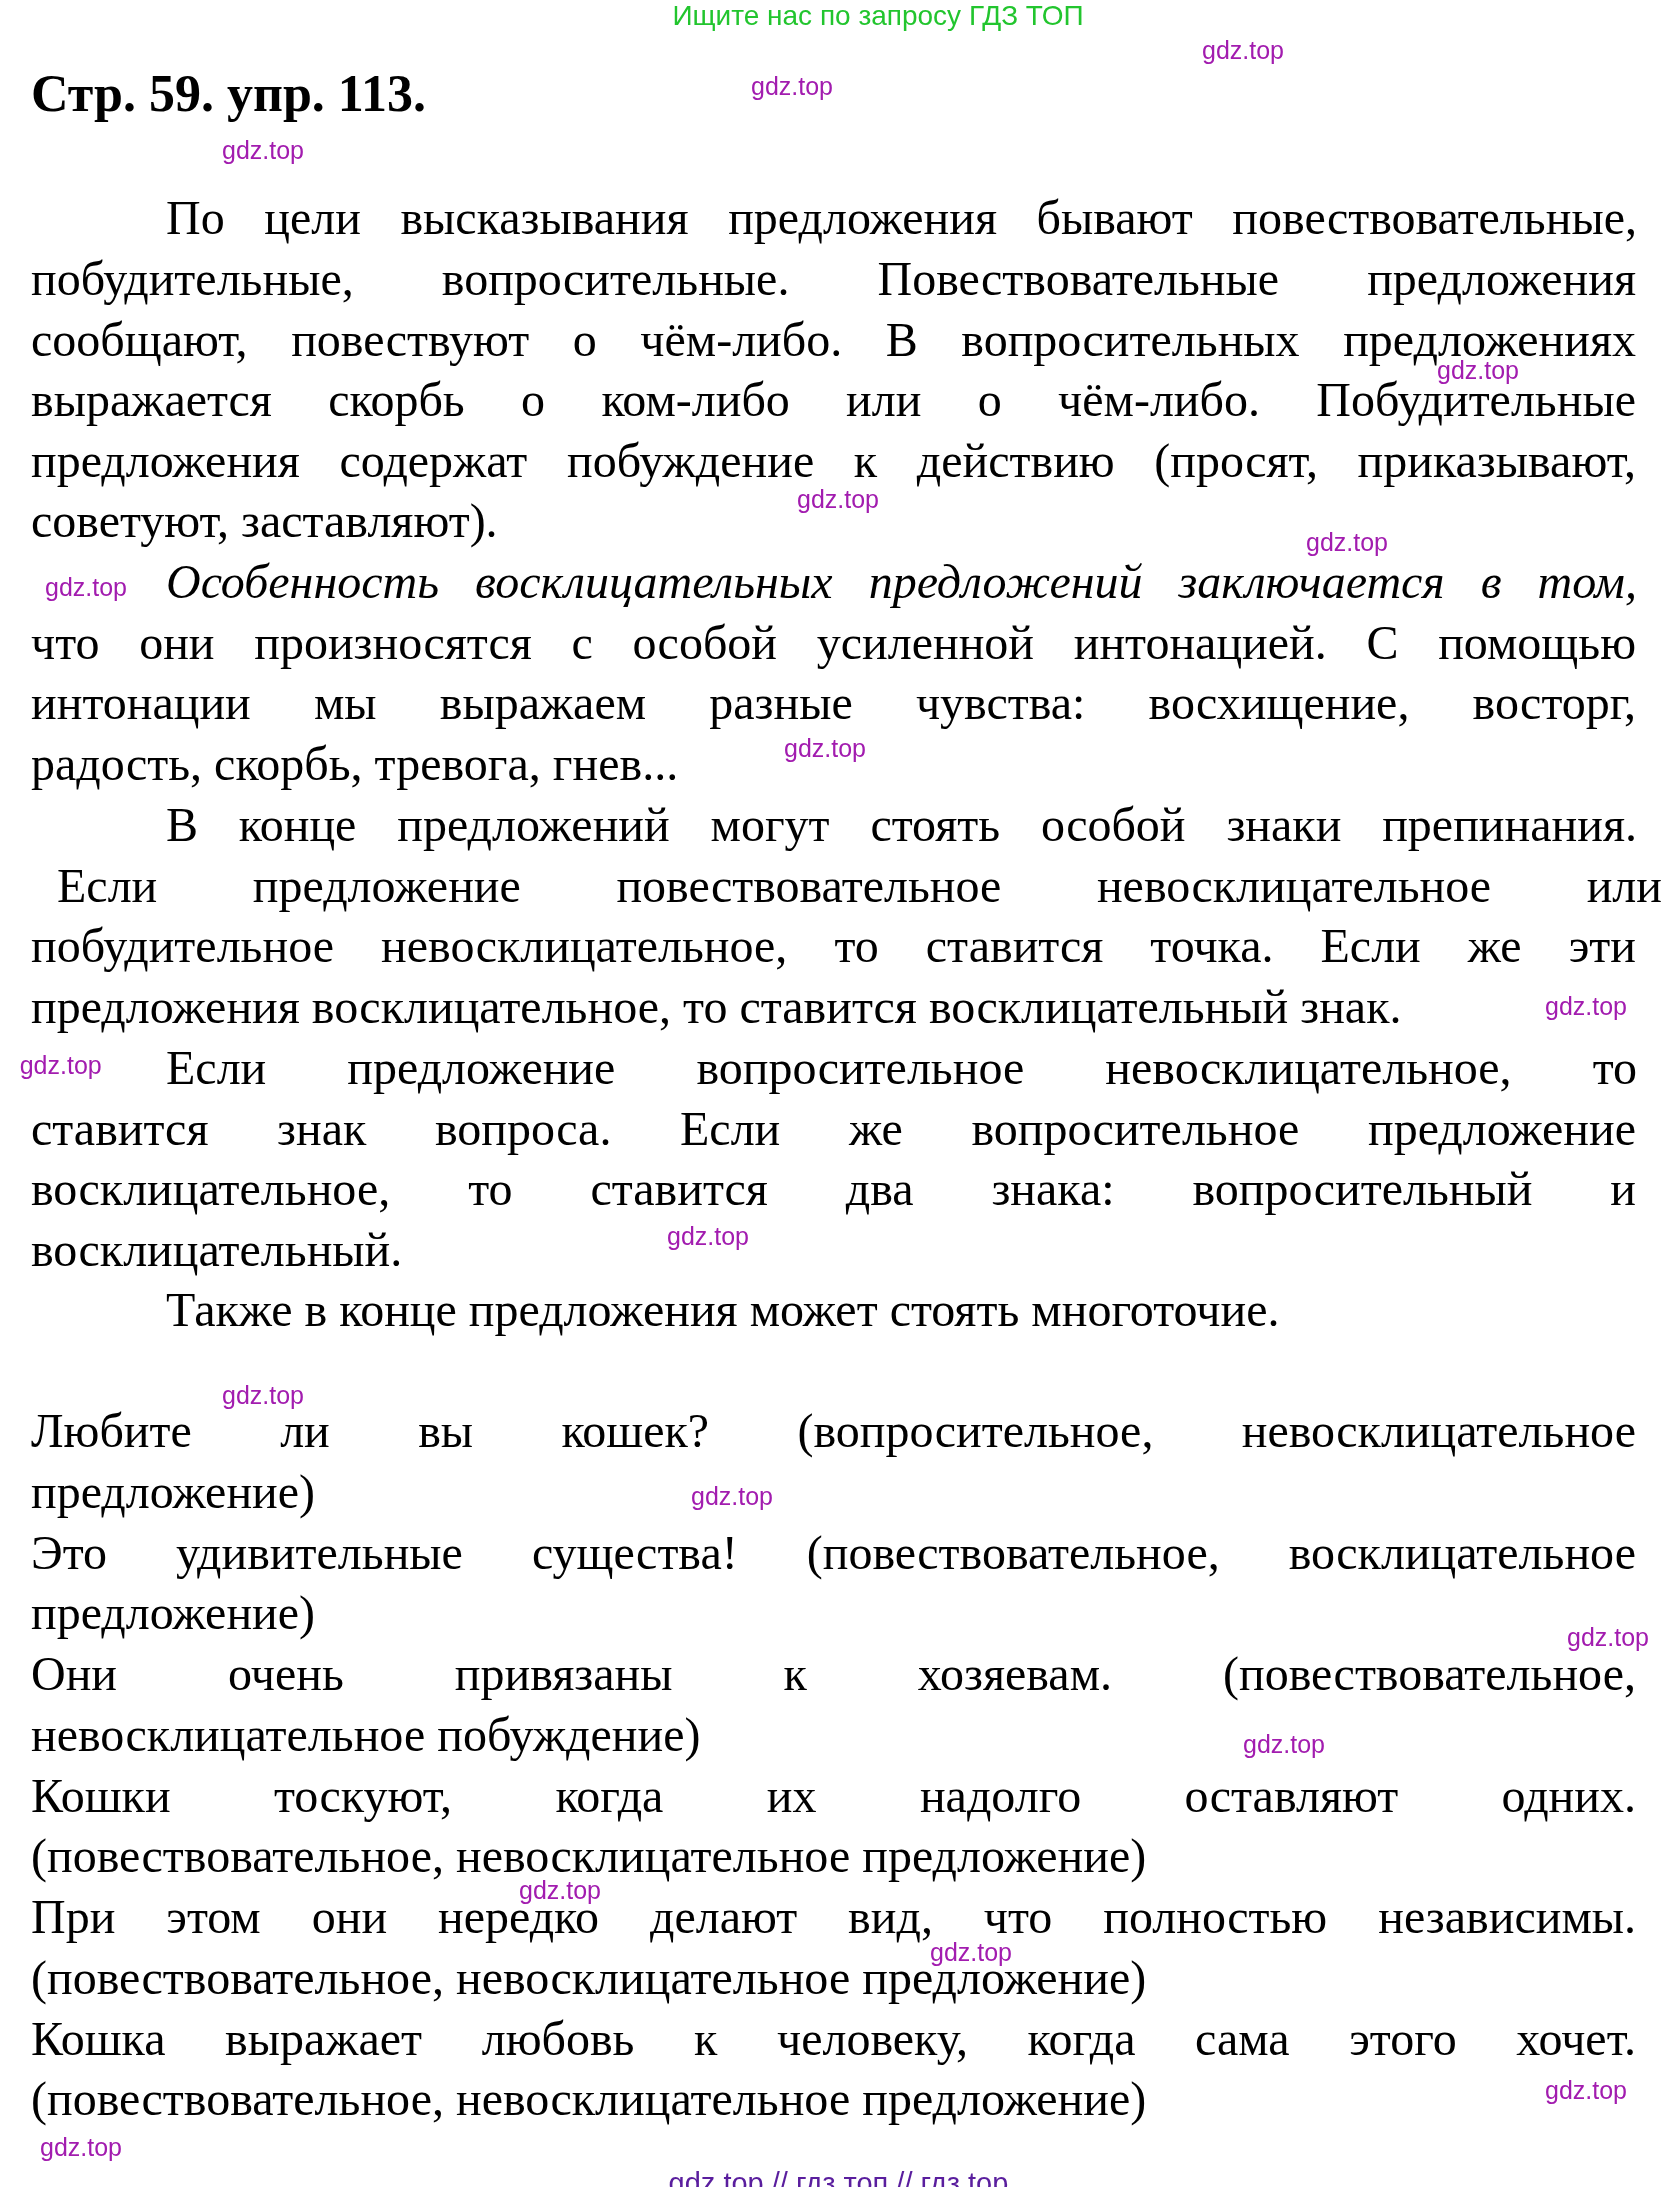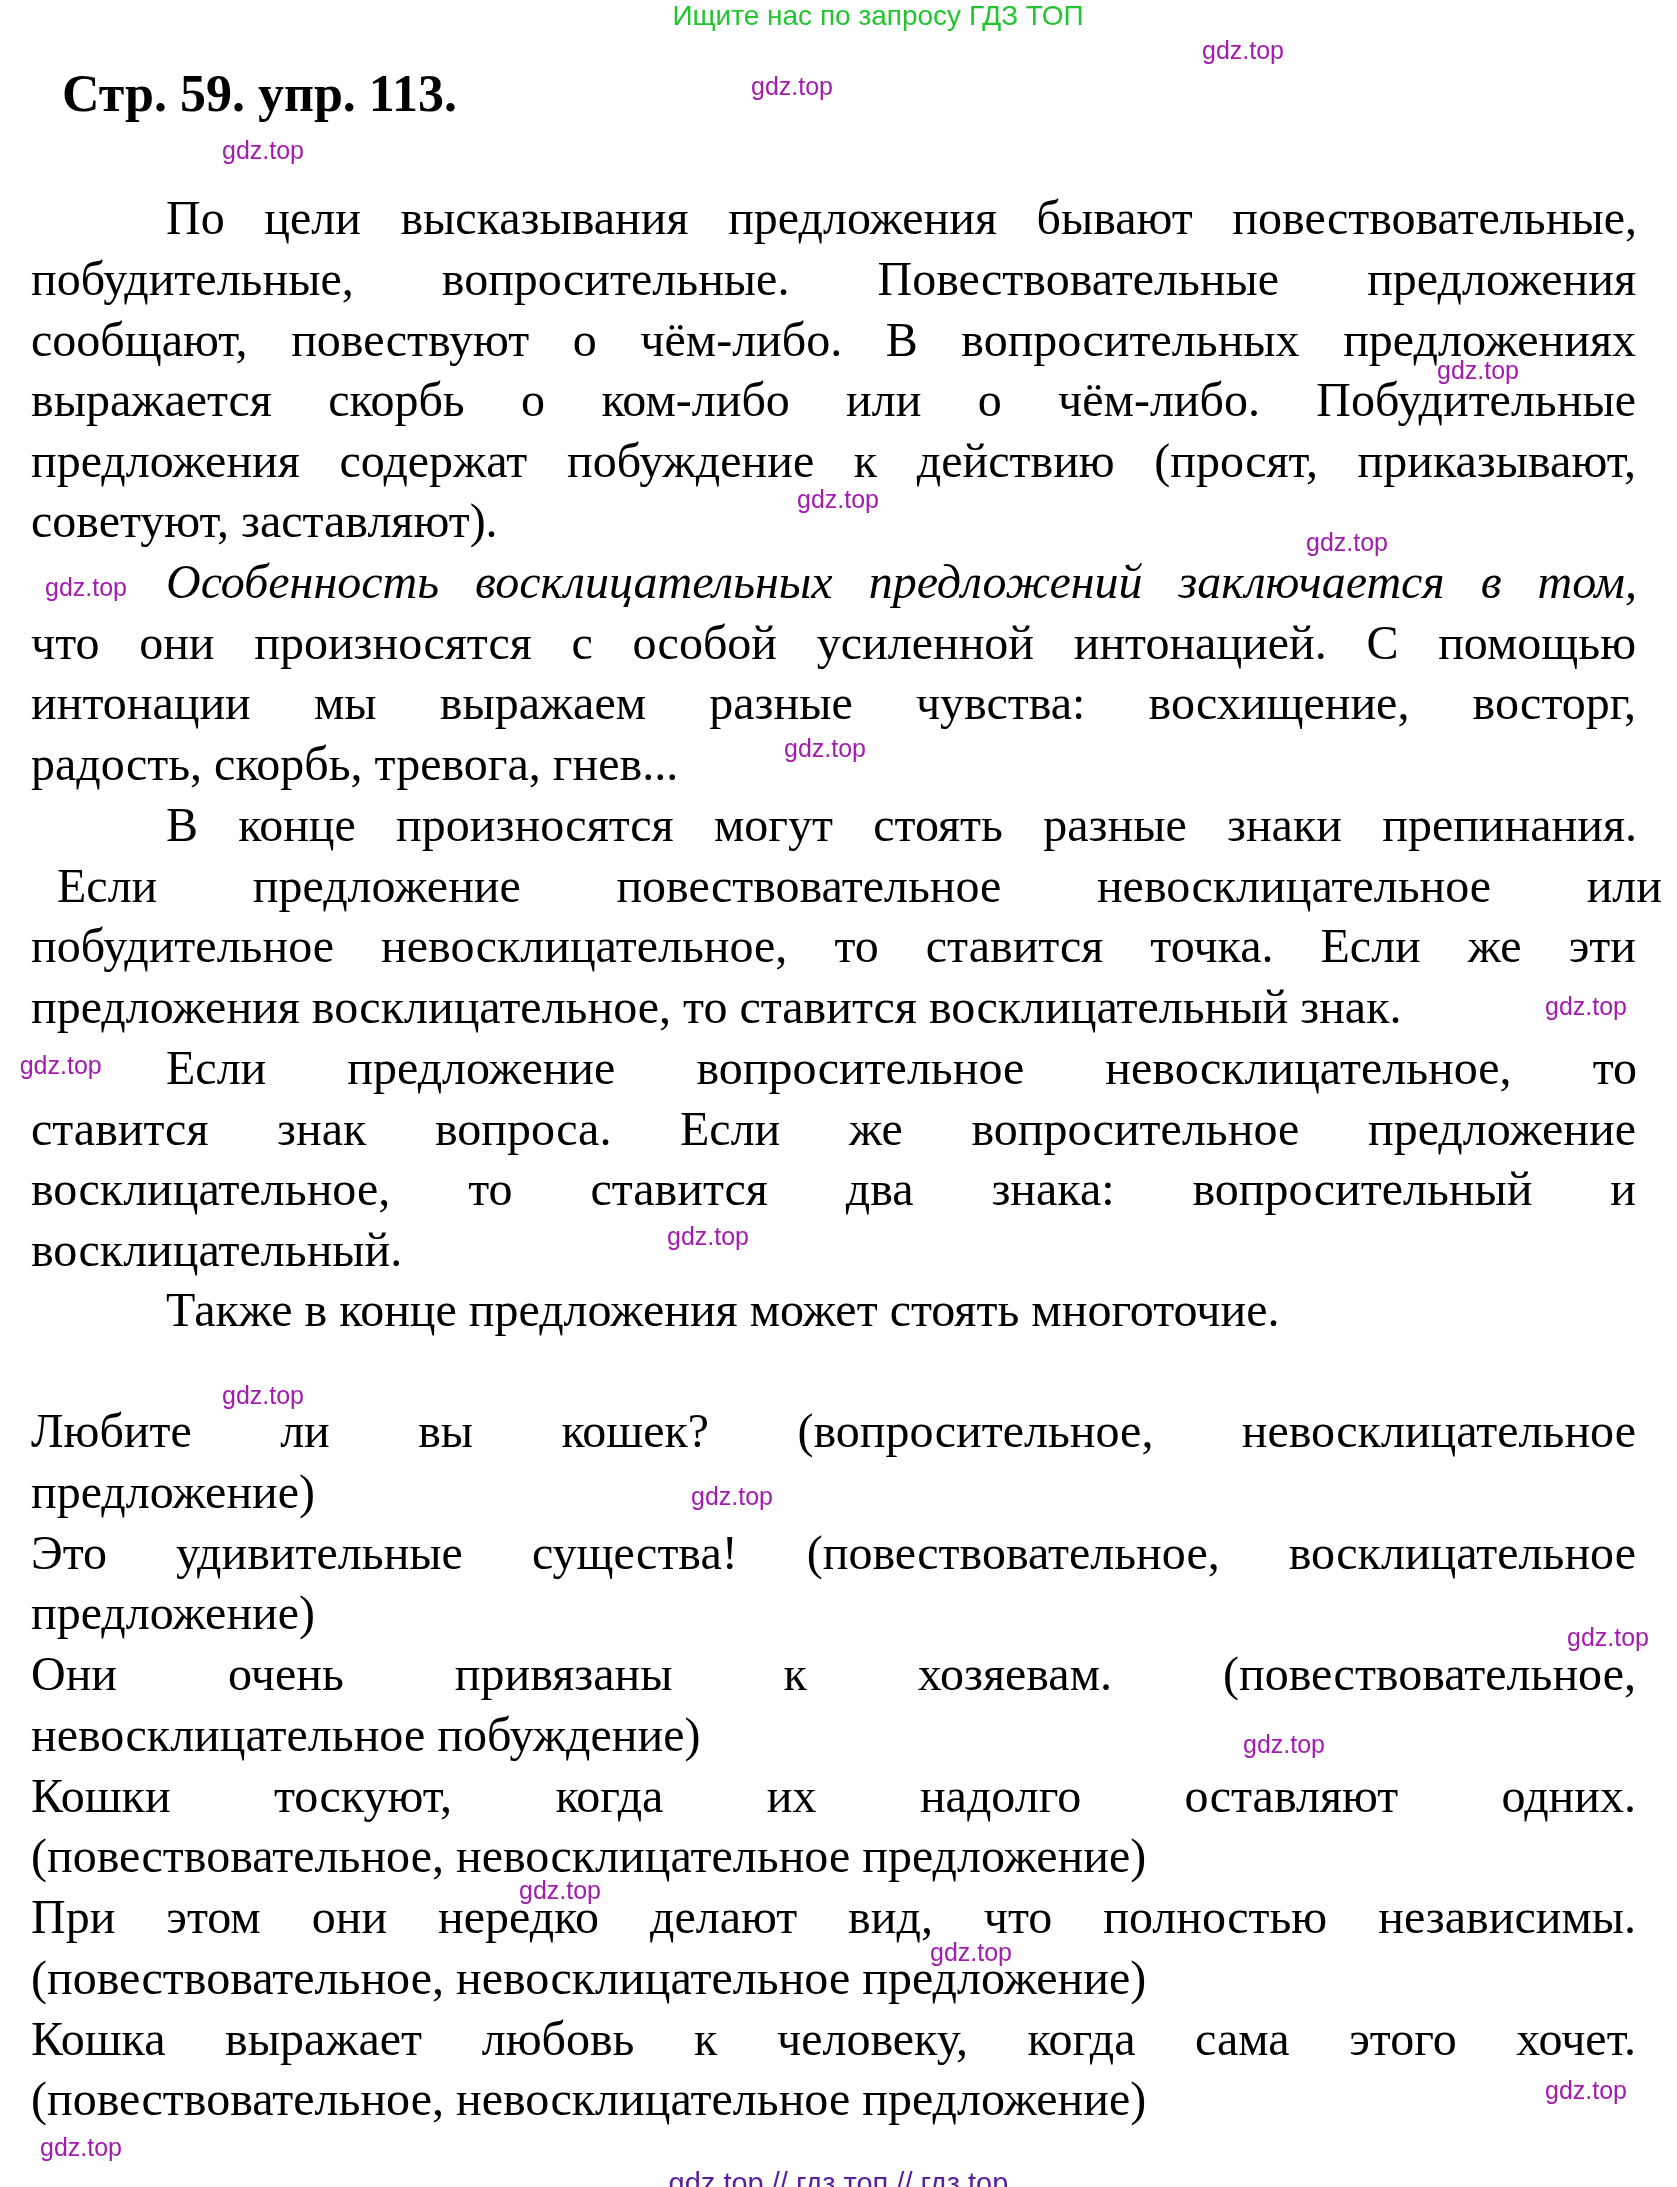--- a/index.html
+++ b/index.html
@@ -1,18 +1,18 @@
 <!DOCTYPE html>
 <html style="font-size:14.3px"><head>
 <meta charset="utf-8">
 <style>
   html, body { margin:0; padding:0; background:#fff; }
   body { width:1677px; height:2188px; position:relative; overflow:hidden; }
   .banner { position:absolute; top:0; left:0; width:1668px; text-align:center; font-family:"Liberation Sans", sans-serif; font-size:28px; color:#22c52e; line-height:32px;padding-left:44px; }
-  .title { position:absolute; left:31px; top:64px; font-family:"Liberation Serif", serif; font-weight:bold; font-size:52px; color:#000;margin-left:31px; }
+  .title { position:absolute; left:31px; top:64px; font-family:"Liberation Serif", serif; font-weight:bold; font-size:52px; color:#000; }
   .wm { position:absolute; font-family:"Liberation Sans", sans-serif; font-size:25px; color:#a21caf; white-space:nowrap; }
   .line { position:absolute; left:31px; width:1605px; font-family:"Liberation Serif", serif; font-size:48px; color:#000; white-space:nowrap; text-align:justify; text-align-last:justify; line-height:56px; }
   .line.last { text-align-last:left; }
   .line.indent { left:166px; width:1471px; }
   .footer { position:absolute; top:2167px; left:0; width:1677px; text-align:center; font-family:"Liberation Sans", sans-serif; font-size:29px; color:#5a1e9e; }
 </style>
 </head>
 <body>
 
 <div class="banner">Ищите нас по запросу ГДЗ ТОП</div>
@@ -22,21 +22,21 @@
     <div class="line indent" style="top: 190px;">По цели высказывания предложения бывают повествовательные,</div>
     <div class="line" style="top: 251px;">побудительные, вопросительные. Повествовательные предложения</div>
     <div class="line" style="top: 312px;">сообщают, повествуют о чём-либо. В вопросительных предложениях</div>
     <div class="line" style="top: 372px;">выражается скорбь о ком-либо или о чём-либо. Побудительные</div>
     <div class="line" style="top: 433px;">предложения содержат побуждение к действию (просят, приказывают,</div>
     <div class="line last" style="top: 493px;">советуют, заставляют).</div>
     <div class="line indent" style="top: 554px; font-style: italic;">Особенность восклицательных предложений заключается в том,</div>
     <div class="line" style="top: 615px;">что они произносятся с особой усиленной интонацией. С помощью</div>
     <div class="line" style="top: 675px;">интонации мы выражаем разные чувства: восхищение, восторг,</div>
     <div class="line last" style="top: 736px;">радость, скорбь, тревога, гнев...</div>
-    <div class="line indent" style="top: 797px;">В конце произносятся могут стоять разные знаки препинания.</div>
+    <div class="line indent" style="top: 797px;">В конце предложений могут стоять особой знаки препинания.</div>
     <div class="line" style="top: 858px; margin-left: 26px;">Если предложение повествовательное невосклицательное или</div>
     <div class="line" style="top: 918px;">побудительное невосклицательное, то ставится точка. Если же эти</div>
     <div class="line last" style="top: 979px;">предложения восклицательное, то ставится восклицательный знак.</div>
     <div class="line indent" style="top: 1040px;">Если предложение вопросительное невосклицательное, то</div>
     <div class="line" style="top: 1101px;">ставится знак вопроса. Если же вопросительное предложение</div>
     <div class="line" style="top: 1161px;">восклицательное, то ставится два знака: вопросительный и</div>
     <div class="line last" style="top: 1222px;">восклицательный.</div>
     <div class="line indent last" style="top: 1282px;">Также в конце предложения может стоять многоточие.</div>
     <div class="line" style="top: 1403px;">Любите ли вы кошек? (вопросительное, невосклицательное</div>
     <div class="line last" style="top: 1464px;">предложение)</div>

